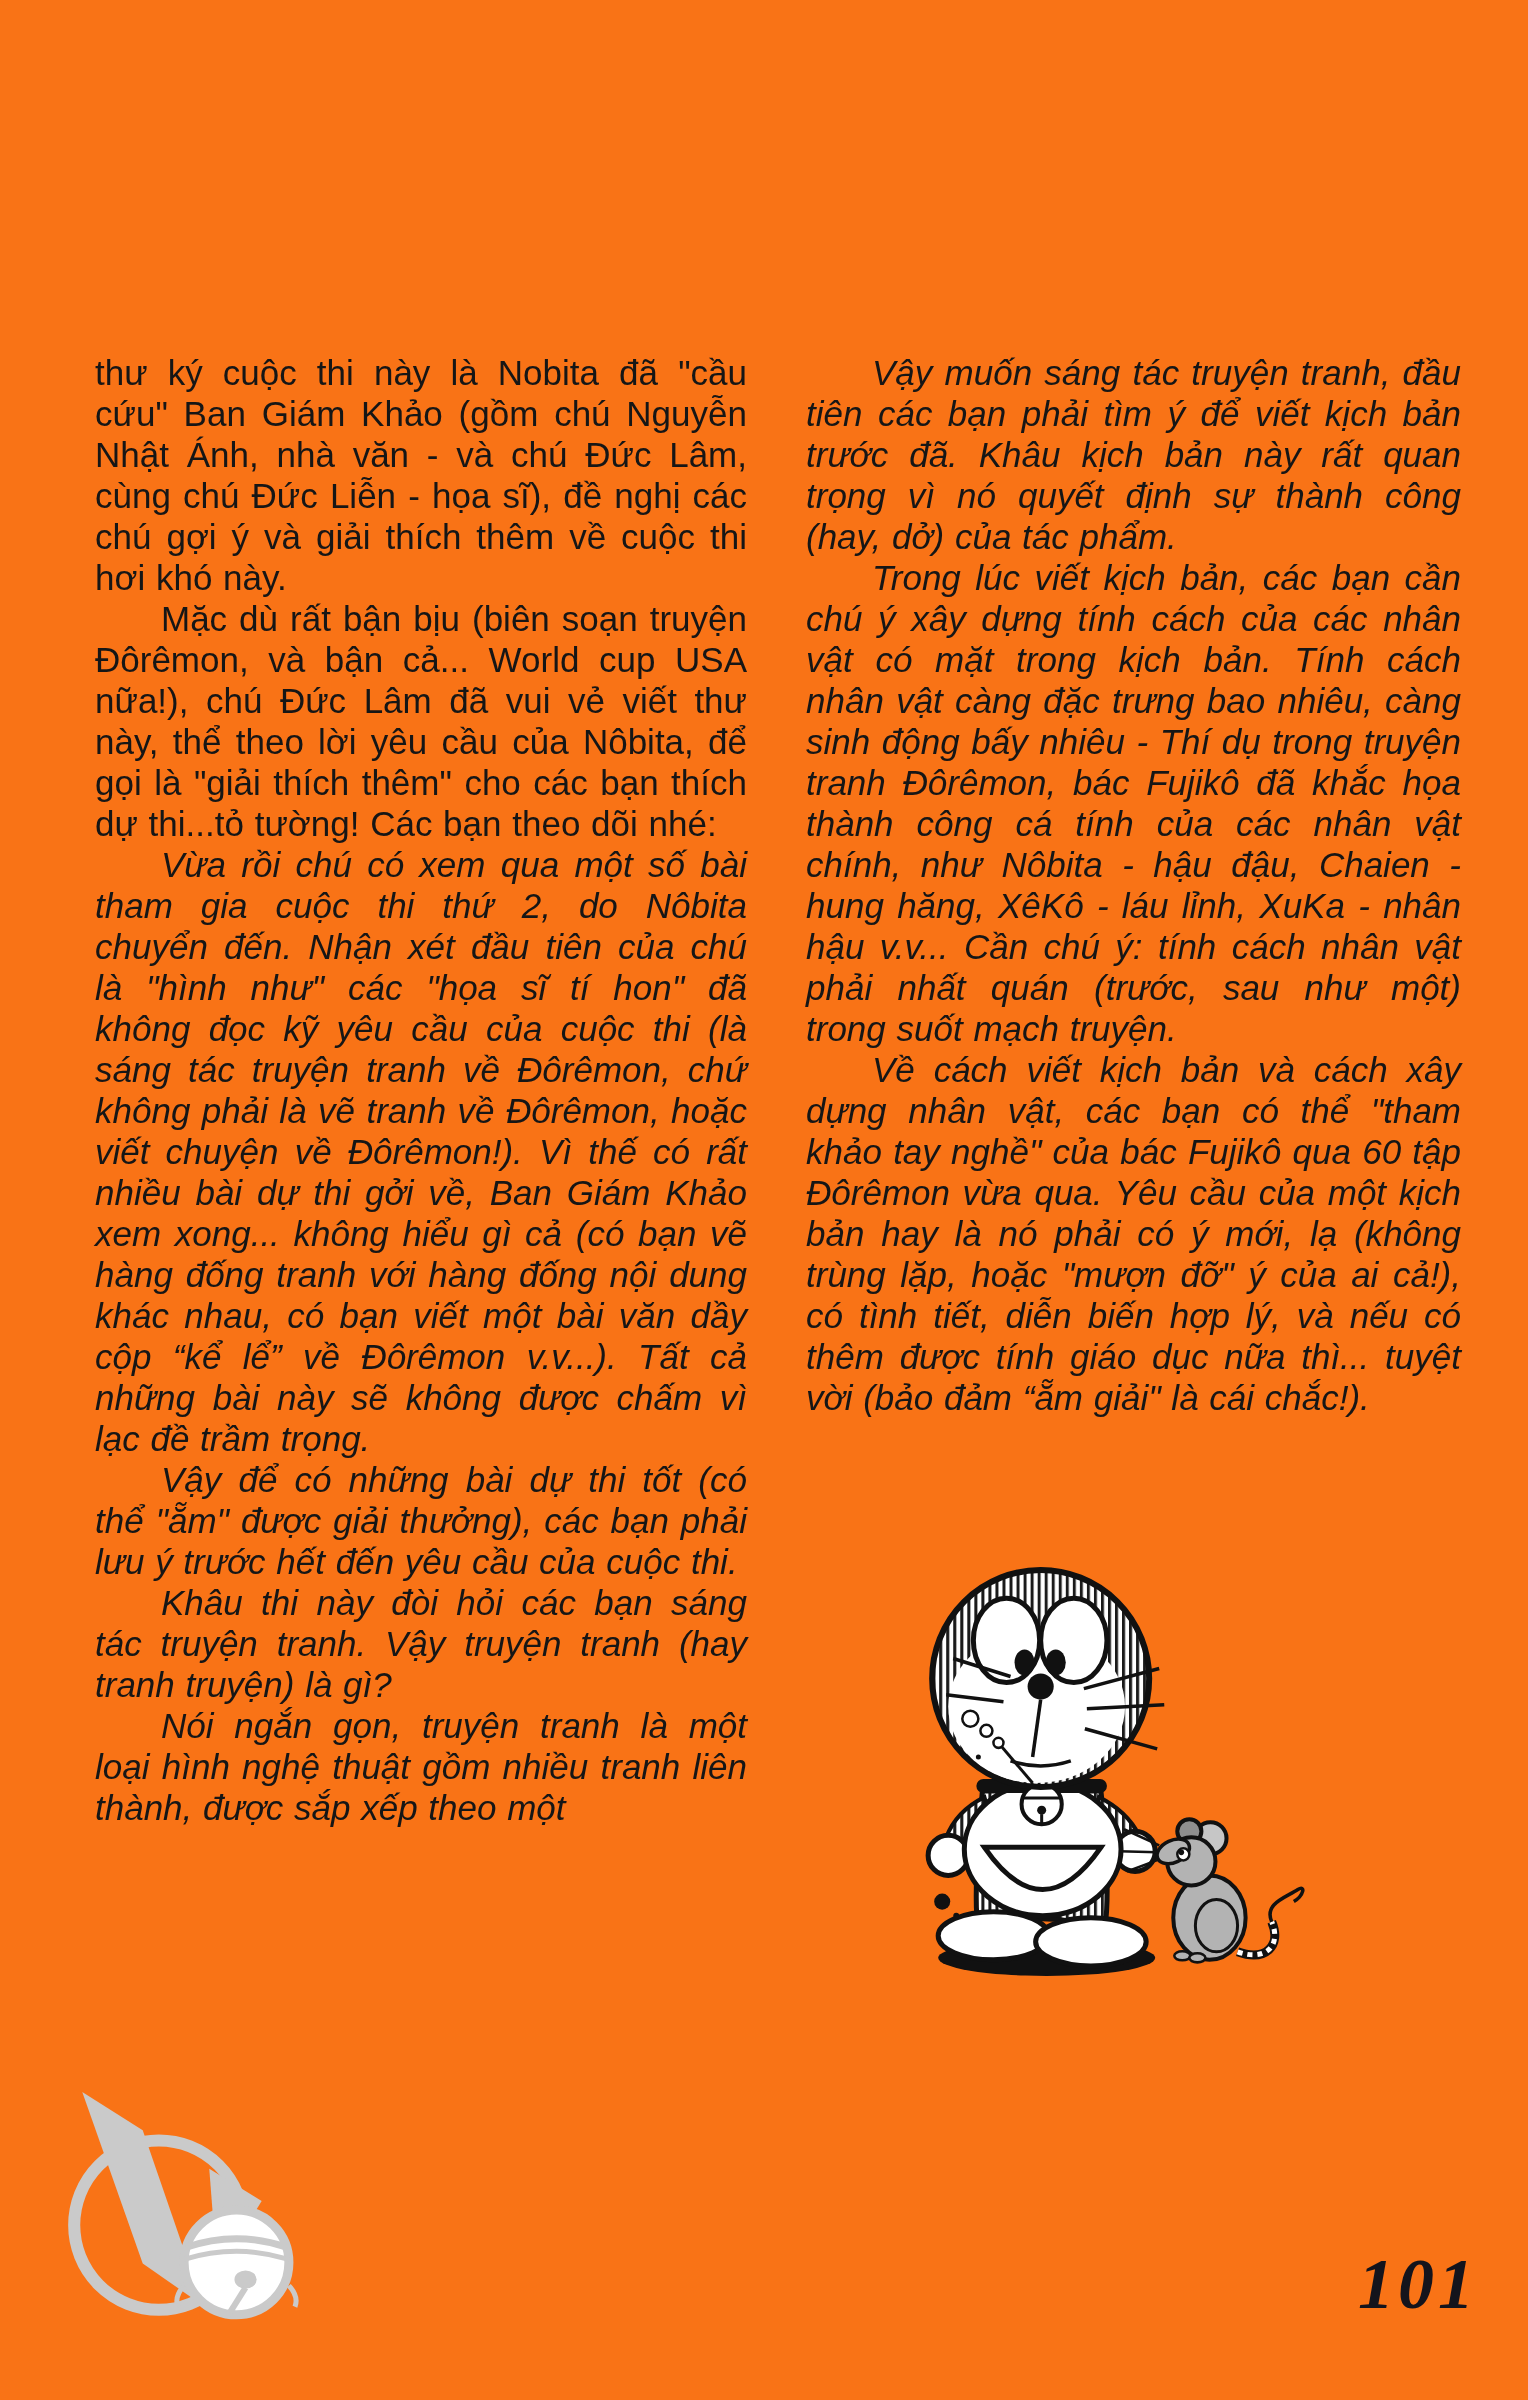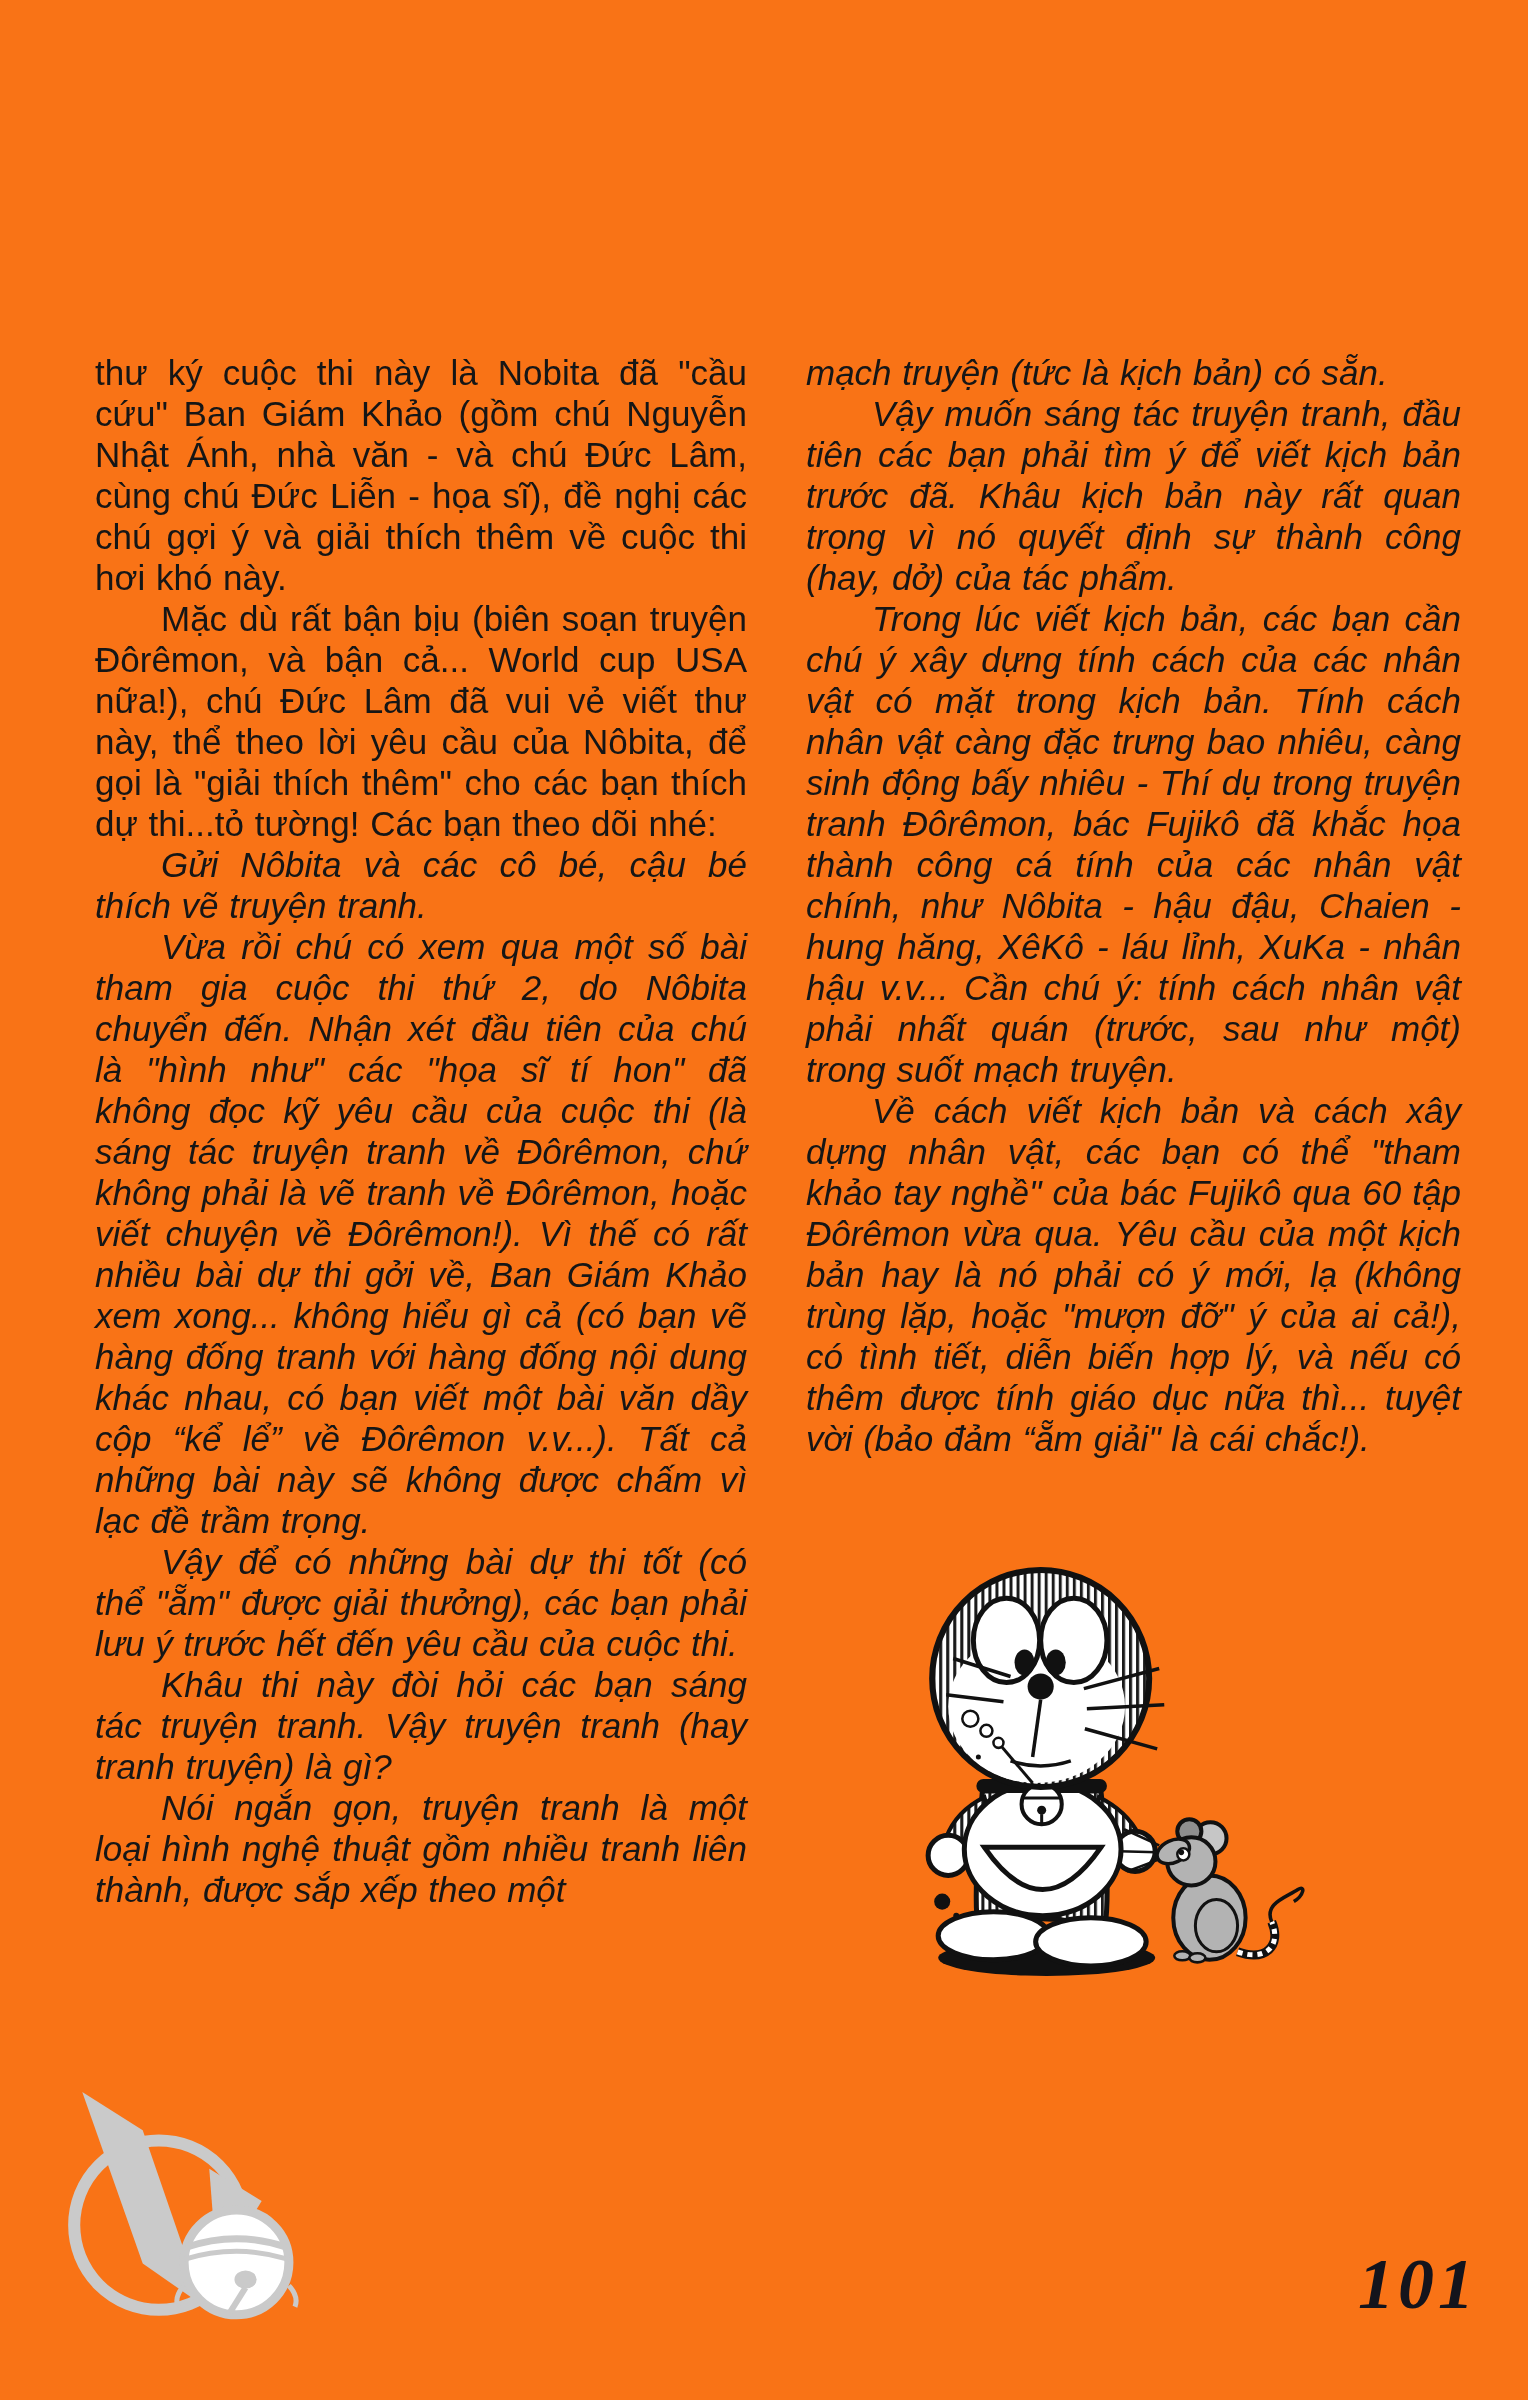--- a/index.html
+++ b/index.html
@@ -49,29 +49,27 @@
   }
 </style>
 </head>
 <body>
 
 <div class="page">
 
   <div class="col col-left">
     <p class="reg">thư ký cuộc thi này là Nobita đã "cầu cứu" Ban Giám Khảo (gồm chú Nguyễn Nhật Ánh, nhà văn - và chú Đức Lâm, cùng chú Đức Liễn - họa sĩ), đề nghị các chú gợi ý và giải thích thêm về cuộc thi hơi khó này.</p>
     <p class="reg ind">Mặc dù rất bận bịu (biên soạn truyện Đôrêmon, và bận cả... World cup USA nữa!), chú Đức Lâm đã vui vẻ viết thư này, thể theo lời yêu cầu của Nôbita, để gọi là "giải thích thêm" cho các bạn thích dự thi...tỏ tường! Các bạn theo dõi nhé:</p>
-    <p class="ita ind">Gửi Nôbita và các cô bé, cậu bé thích vẽ truyện tranh.</p>
     <p class="ita ind">Vừa rồi chú có xem qua một số bài tham gia cuộc thi thứ 2, do Nôbita chuyển đến. Nhận xét đầu tiên của chú là "hình như" các "họa sĩ tí hon" đã không đọc kỹ yêu cầu của cuộc thi (là sáng tác truyện tranh về Đôrêmon, chứ không phải là vẽ tranh về Đôrêmon, hoặc viết chuyện về Đôrêmon!). Vì thế có rất nhiều bài dự thi gởi về, Ban Giám Khảo xem xong... không hiểu gì cả (có bạn vẽ hàng đống tranh với hàng đống nội dung khác nhau, có bạn viết một bài văn dầy cộp “kể lể” về Đôrêmon v.v...). Tất cả những bài này sẽ không được chấm vì lạc đề trầm trọng.</p>
     <p class="ita ind">Vậy để có những bài dự thi tốt (có thể "ẵm" được giải thưởng), các bạn phải lưu ý trước hết đến yêu cầu của cuộc thi.</p>
     <p class="ita ind">Khâu thi này đòi hỏi các bạn sáng tác truyện tranh. Vậy truyện tranh (hay tranh truyện) là gì?</p>
     <p class="ita ind">Nói ngắn gọn, truyện tranh là một loại hình nghệ thuật gồm nhiều tranh liên thành, được sắp xếp theo một</p>
   </div>
 
   <div class="col col-right">
-    <p class="ita">mạch truyện (tức là kịch bản) có sẵn.</p>
     <p class="ita ind">Vậy muốn sáng tác truyện tranh, đầu tiên các bạn phải tìm ý để viết kịch bản trước đã. Khâu kịch bản này rất quan trọng vì nó quyết định sự thành công (hay, dở) của tác phẩm.</p>
     <p class="ita ind">Trong lúc viết kịch bản, các bạn cần chú ý xây dựng tính cách của các nhân vật có mặt trong kịch bản. Tính cách nhân vật càng đặc trưng bao nhiêu, càng sinh động bấy nhiêu - Thí dụ trong truyện tranh Đôrêmon, bác Fujikô đã khắc họa thành công cá tính của các nhân vật chính, như Nôbita - hậu đậu, Chaien - hung hăng, XêKô - láu lỉnh, XuKa - nhân hậu v.v... Cần chú ý: tính cách nhân vật phải nhất quán (trước, sau như một) trong suốt mạch truyện.</p>
     <p class="ita ind">Về cách viết kịch bản và cách xây dựng nhân vật, các bạn có thể "tham khảo tay nghề" của bác Fujikô qua 60 tập Đôrêmon vừa qua. Yêu cầu của một kịch bản hay là nó phải có ý mới, lạ (không trùng lặp, hoặc "mượn đỡ" ý của ai cả!), có tình tiết, diễn biến hợp lý, và nếu có thêm được tính giáo dục nữa thì... tuyệt vời (bảo đảm “ẵm giải" là cái chắc!).</p>
   </div>
 
   <div class="illustration" aria-label="Startled Doraemon looking down at a small gray mouse">
     <svg viewBox="0 0 390 430" xmlns="http://www.w3.org/2000/svg">
       <defs>
         <pattern id="hatch" width="7" height="7" patternUnits="userSpaceOnUse">
           <rect width="7" height="7" fill="#ffffff"></rect>

